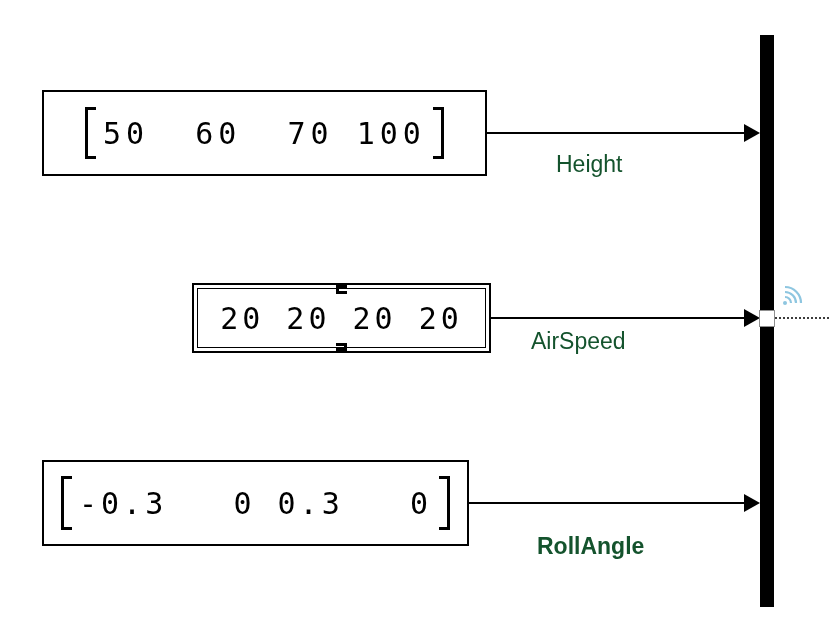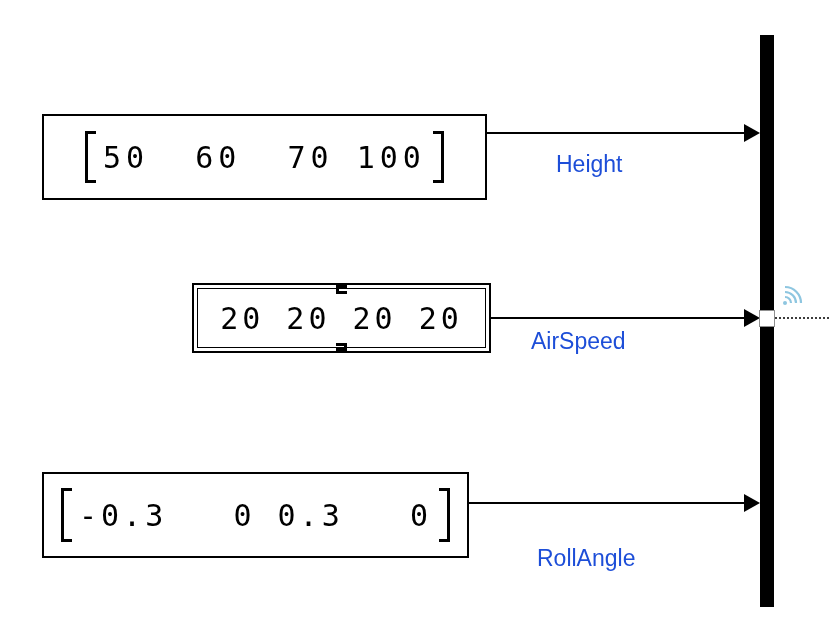--- a/index.html
+++ b/index.html
@@ -23,23 +23,23 @@
   }
   .const-block .val {
     font-family: "DejaVu Sans Mono", monospace;
     white-space: pre;
     color: #000000;
   }
   .bracket { display: block; width: 11px; }
   .bracket.left  { border-left: 3px solid #000;  border-top: 3px solid #000; border-bottom: 3px solid #000; }
   .bracket.right { border-right: 3px solid #000; border-top: 3px solid #000; border-bottom: 3px solid #000; }
 
-  #b1 { left: 42px;  top: 90px;  width: 445px; height: 86px; margin-top: 24px; }
+  #b1 { left: 42px;  top: 90px;  width: 445px; height: 86px; }
   #b2 { left: 192px; top: 283px; width: 299px; height: 70px; }
-  #b3 { left: 42px;  top: 460px; width: 427px; height: 86px; margin-top: 12px; }
+  #b3 { left: 42px;  top: 460px; width: 427px; height: 86px; }
   #b1 .val { font-size: 30px; letter-spacing: 5px; }
   #b2 .val { font-size: 30px; letter-spacing: 4px; }
   #b3 .val { font-size: 30px; letter-spacing: 4px; }
   #b1 .bracket { height: 52px; }
   #b2 .bracket { height: 56px; }
   #b3 .bracket { height: 54px; }
 
   
   .wire { position: absolute; border-top: 2px solid #000000; height: 0; }
   #w1 { left: 487px; top: 132px; width: 258px; }
@@ -50,24 +50,24 @@
     position: absolute; width: 0; height: 0;
     border-left: 16px solid #000000;
     border-top: 9px solid transparent;
     border-bottom: 9px solid transparent;
   }
   #a1 { left: 744px; top: 124px; }
   #a2 { left: 744px; top: 309px; }
   #a3 { left: 744px; top: 494px; }
 
   
-  .siglabel { position: absolute; font-size: 23px; color: #1d4ed8; cursor: default; }
+  .siglabel { position: absolute; font-size: 23px; color: #14532d; cursor: default; }
   #l1 { left: 556px; top: 151px; }
   #l2 { left: 531px; top: 328px; }
-  #l3 { left: 537px; top: 545px; }
+  #l3 { left: 537px; top: 533px; font-weight: bold; }
 
   
   .mux { position: absolute; left: 760px; top: 35px; width: 14px; height: 572px; background: #000000; }
 
   
   .port {
     position: absolute; left: 759px; top: 310px; width: 16px; height: 17px;
     background: #ffffff; border: 1.5px solid #8f8f8f; z-index: 3;
   }
 

